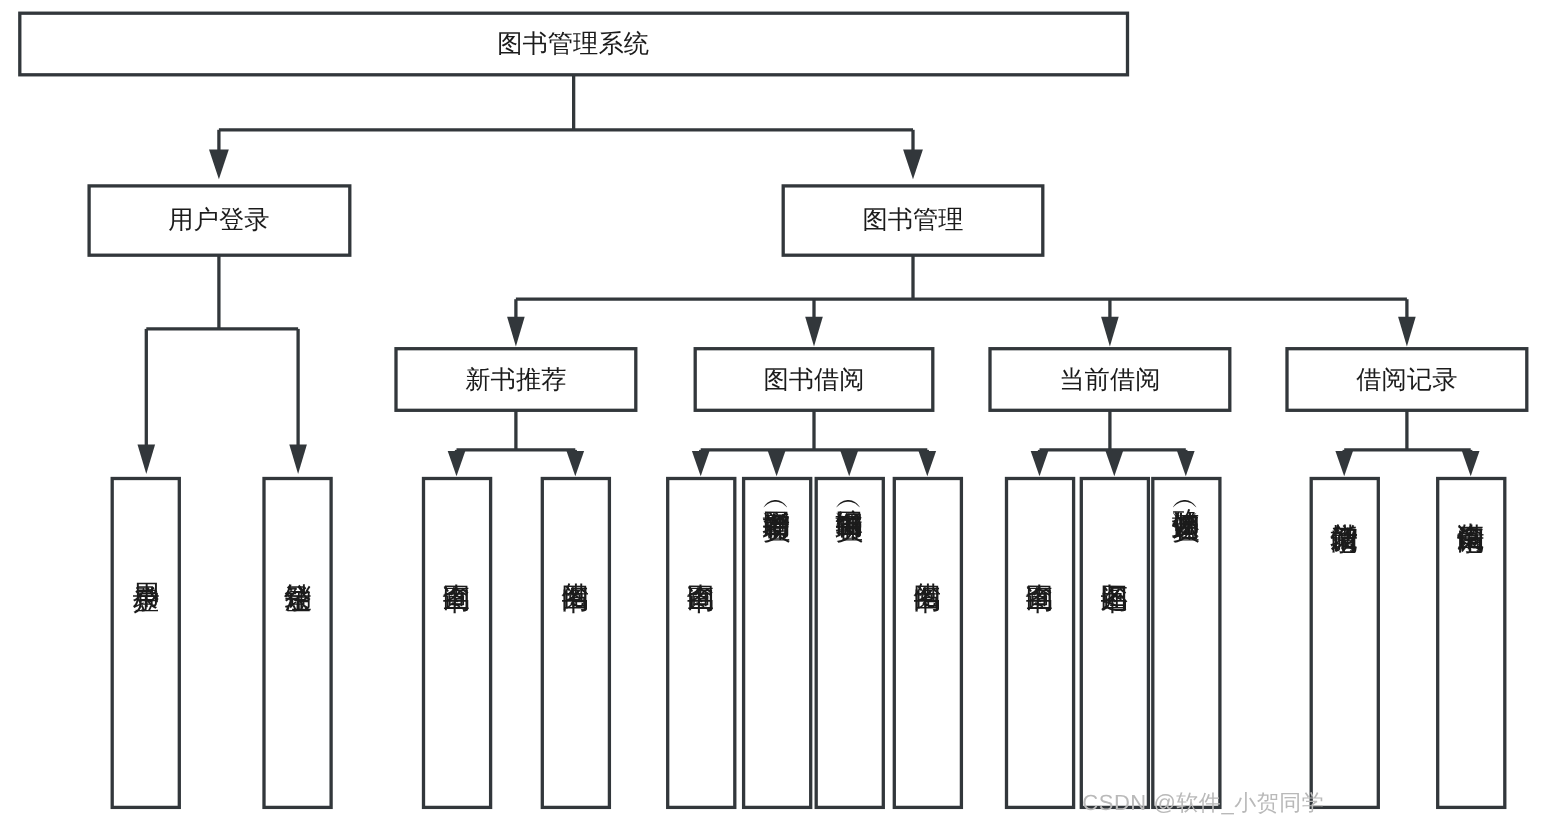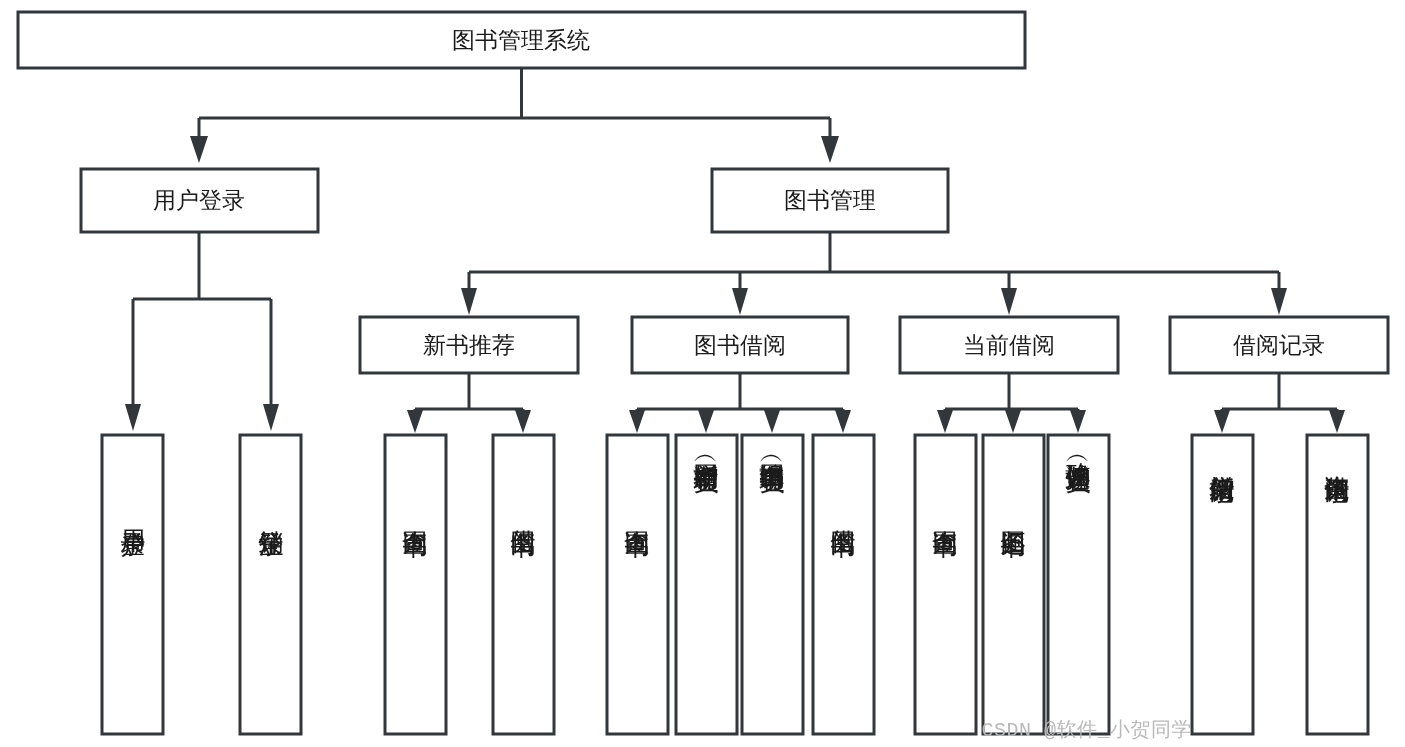--- a/index.html
+++ b/index.html
@@ -11,20 +11,21 @@
     width: 1405px;
     height: 747px;
     font-family: "DejaVu Sans", "Liberation Sans", sans-serif;
     overflow: hidden;
   }
   #diagram-root {
     position: relative;
     width: 1200px;
     height: 747px;
     background: #ffffff;
+    padding-left: 12px;
   }
   svg.diagram-canvas {
     position: absolute;
     top: 0;
     left: 0;
     width: 1405px;
     height: 747px;
   }
   .node-box {
     fill: #ffffff;
@@ -59,21 +60,21 @@
     text-align: center;
     letter-spacing: 1px;
     white-space: nowrap;
     pointer-events: none;
     transform: translateX(-50%);
   }
   .watermark {
     position: absolute;
     right: 8px;
     bottom: 4px;
-    font-family: Liberation Mono, monospace;
+    font-family: Liberation Sans, sans-serif;
     font-size: 20px;
     color: #b9b9b9;
     white-space: nowrap;
     letter-spacing: 0.5px;
   }
 </style>
 </head>
 <body>
 
 <div id="diagram-root">

